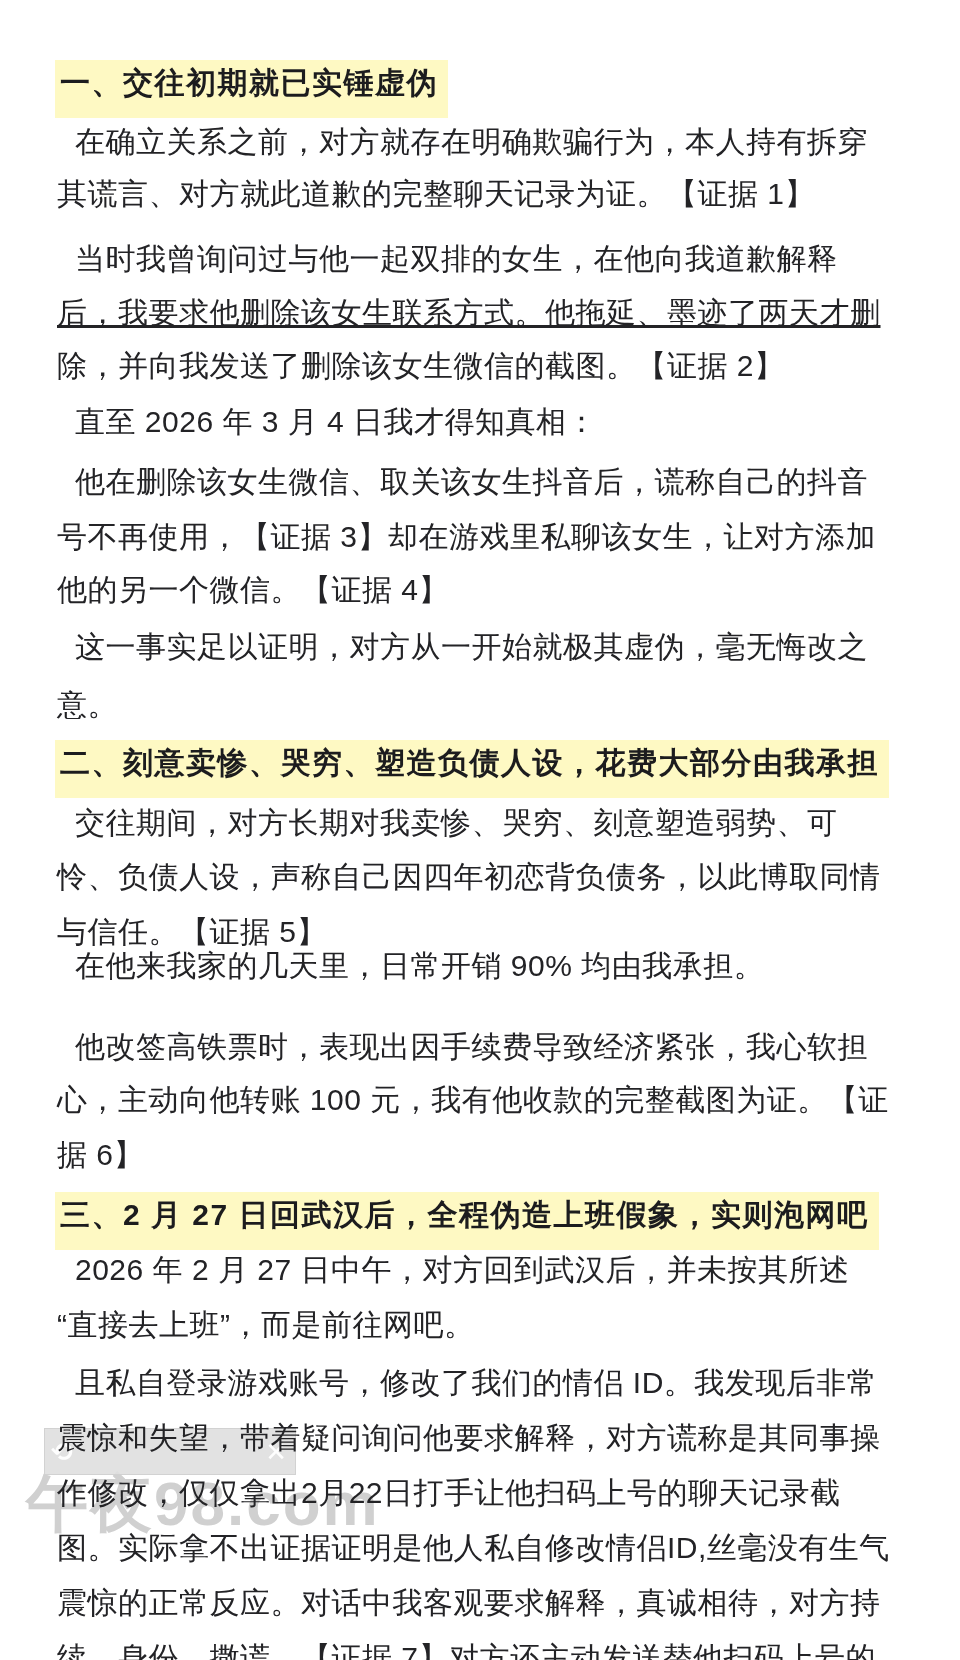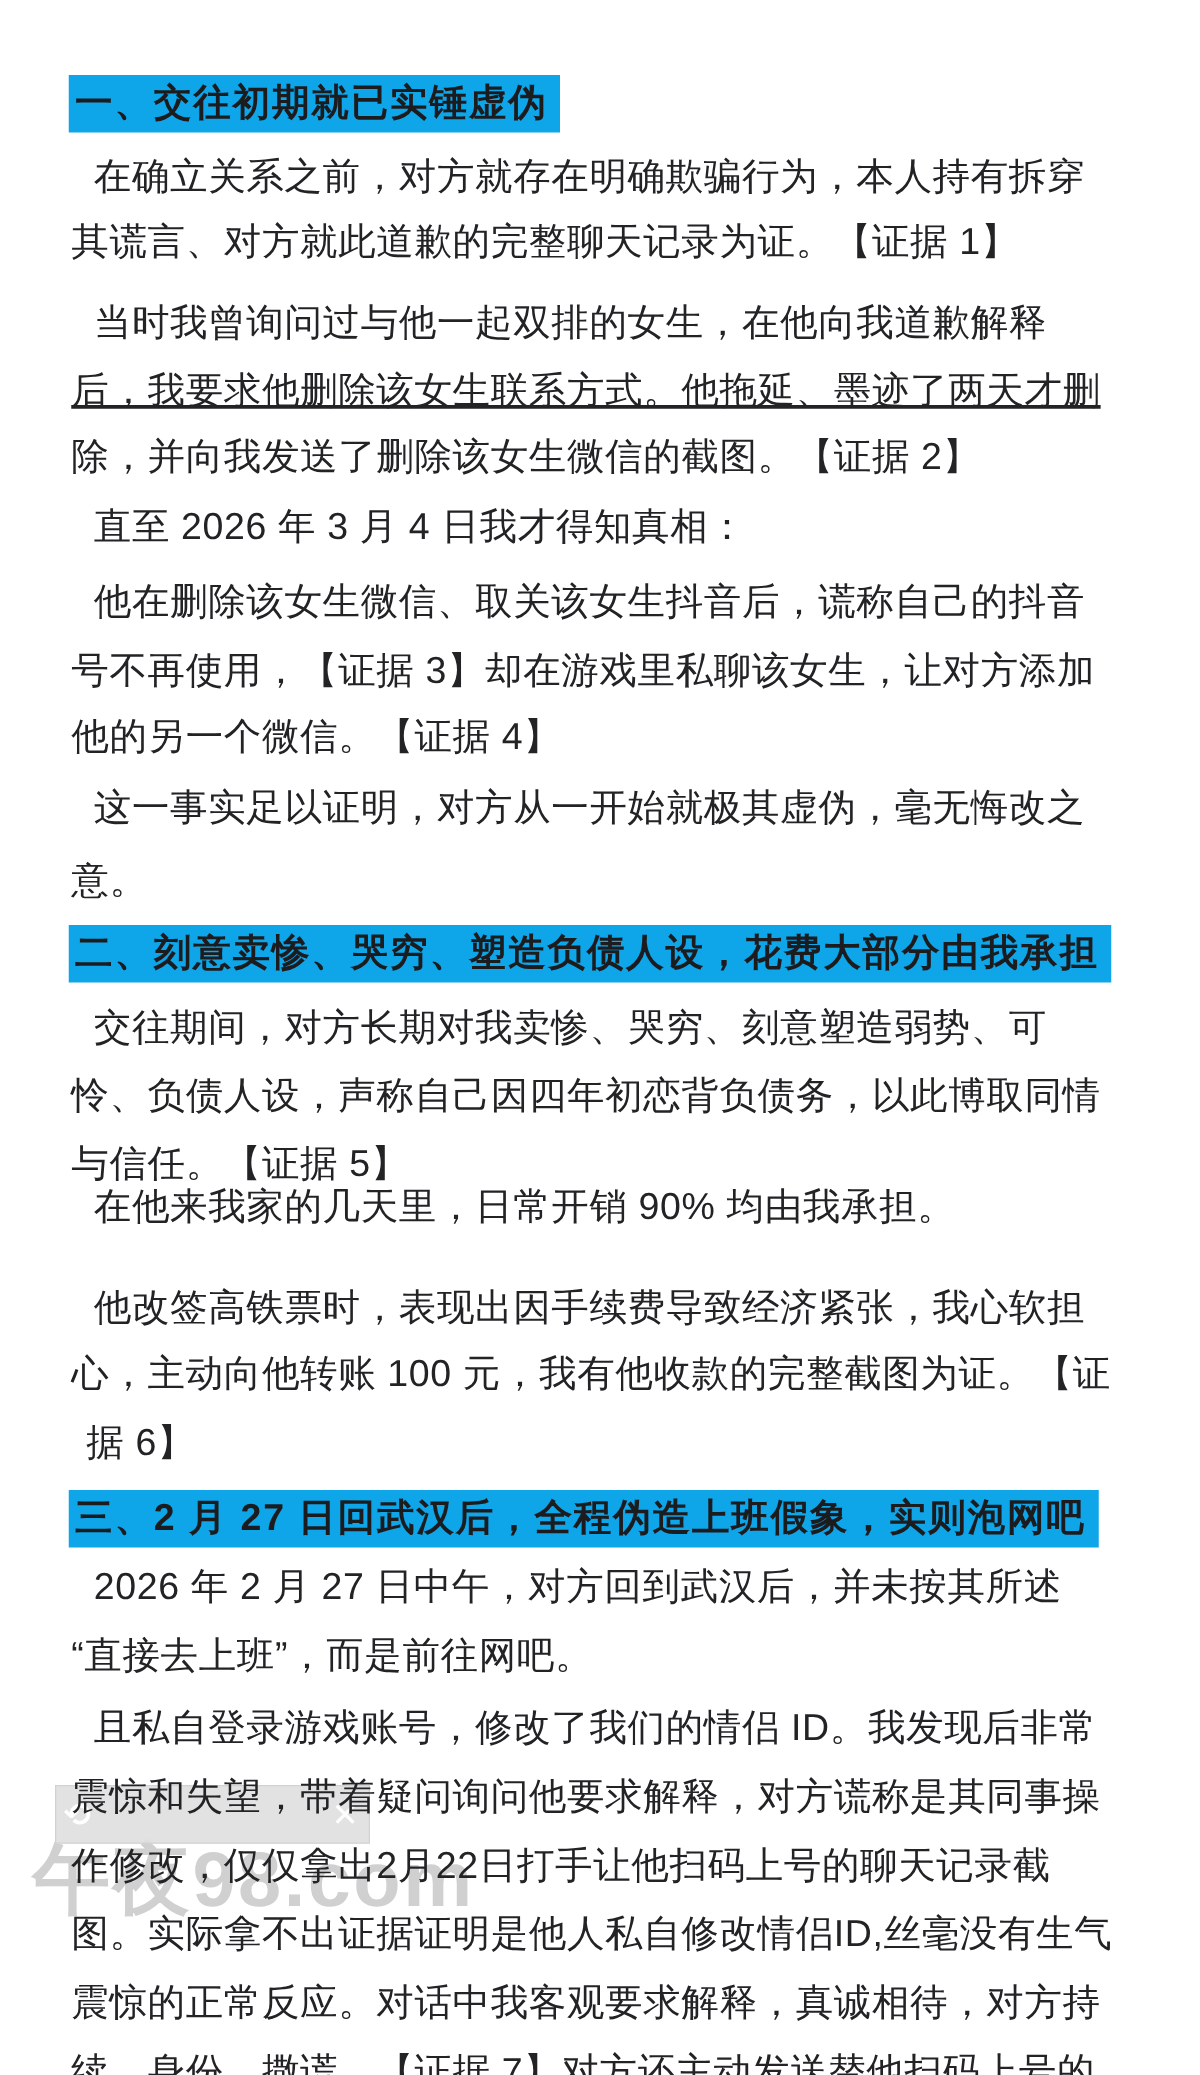--- a/index.html
+++ b/index.html
@@ -11,22 +11,22 @@
   
   .doc-line{
     position:absolute;left:57px;z-index:2;
     font-size:30px;line-height:38px;height:38px;
     color:#232326;font-weight:500;letter-spacing:.5px;
     white-space:nowrap;
   }
   .doc-line.indent{padding-left:18px;}
   .doc-heading{
     position:absolute;left:55px;z-index:2;
-    display:inline-block;height:46px;line-height:46px;
-    background:#0ea5e9;color:#1c1c1e;
+    display:inline-block;height:58px;line-height:46px;
+    background:#fef9c3;color:#1c1c1e;
     font-size:30px;font-weight:700;letter-spacing:1.5px;
     padding:0 10px 0 5px;white-space:nowrap;
   }
   
   .wm-badge{
     position:absolute;left:44px;top:1428px;width:252px;height:47px;z-index:1;
     background:rgba(223,223,223,.9);
     border:1px solid rgba(200,200,200,.6);
     display:flex;align-items:center;justify-content:space-between;
     padding:0 8px 0 6px;box-sizing:border-box;
@@ -72,21 +72,21 @@
       <div class="doc-line" style="top: 571px;">他的另一个微信。【证据 4】</div>
       <div class="doc-line indent" style="top: 628px;">这一事实足以证明，对方从一开始就极其虚伪，毫无悔改之</div>
       <div class="doc-line" style="top: 686px;">意。</div>
       <div class="doc-heading" style="top: 740px;">二、刻意卖惨、哭穷、塑造负债人设，花费大部分由我承担</div>
       <div class="doc-line indent" style="top: 804px;">交往期间，对方长期对我卖惨、哭穷、刻意塑造弱势、可</div>
       <div class="doc-line" style="top: 858px;">怜、负债人设，声称自己因四年初恋背负债务，以此博取同情</div>
       <div class="doc-line" style="top: 913px;">与信任。【证据 5】</div>
       <div class="doc-line indent" style="top: 947px;">在他来我家的几天里，日常开销 90% 均由我承担。</div>
       <div class="doc-line indent" style="top: 1028px;">他改签高铁票时，表现出因手续费导致经济紧张，我心软担</div>
       <div class="doc-line" style="top: 1081px;">心，主动向他转账 100 元，我有他收款的完整截图为证。【证</div>
-      <div class="doc-line" style="top: 1136px; margin-left: 12px;">据 6】</div>
+      <div class="doc-line" style="top: 1136px;">据 6】</div>
       <div class="doc-heading" style="top: 1192px;">三、2 月 27 日回武汉后，全程伪造上班假象，实则泡网吧</div>
       <div class="doc-line indent" style="top: 1251px;">2026 年 2 月 27 日中午，对方回到武汉后，并未按其所述</div>
       <div class="doc-line" style="top: 1306px;">“直接去上班”，而是前往网吧。</div>
       <div class="doc-line indent" style="top: 1364px;">且私自登录游戏账号，修改了我们的情侣 ID。我发现后非常</div>
       <div class="doc-line" style="top: 1419px;">震惊和失望，带着疑问询问他要求解释，对方谎称是其同事操</div>
       <div class="doc-line" style="top: 1474px;">作修改，仅仅拿出2月22日打手让他扫码上号的聊天记录截</div>
       <div class="doc-line" style="top: 1529px;">图。实际拿不出证据证明是他人私自修改情侣ID,丝毫没有生气</div>
       <div class="doc-line" style="top: 1584px;">震惊的正常反应。对话中我客观要求解释，真诚相待，对方持</div>
       <div class="doc-line" style="top: 1639px;">续，身份、撒谎，【证据 7】对方还主动发送替他扫码上号的</div>
     </div>

